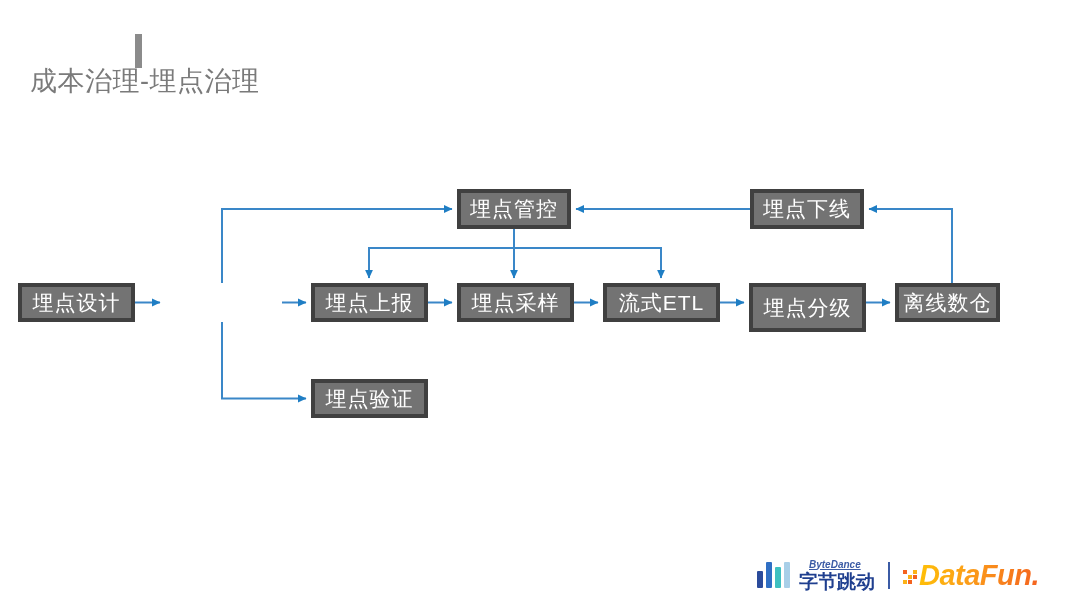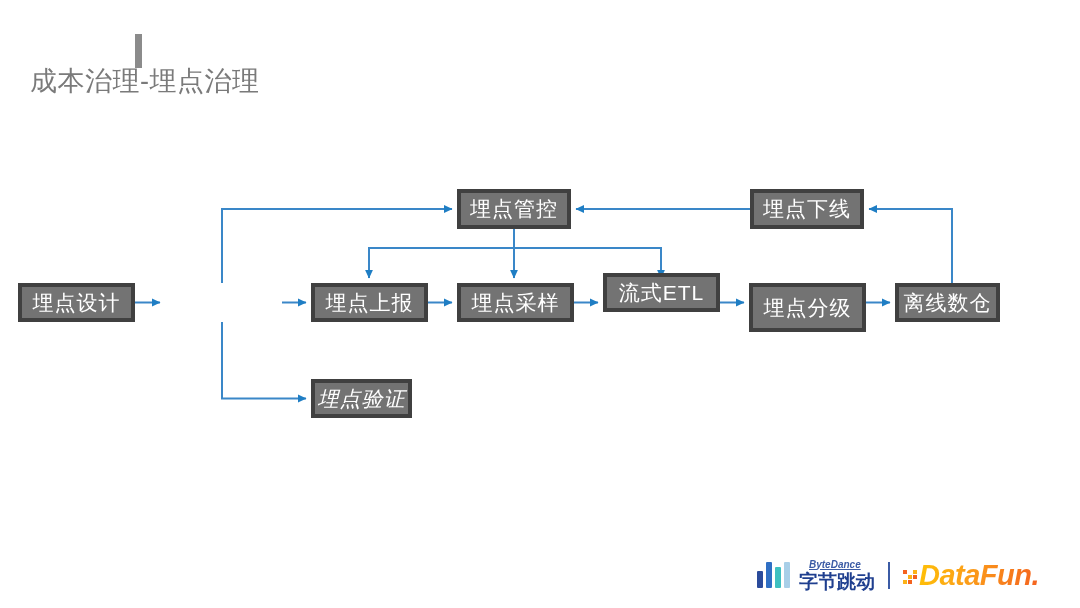--- a/index.html
+++ b/index.html
@@ -151,36 +151,36 @@
 
   <div class="node" style="left:18px;  top:283px; width:117px; height:39px;">
       <span>埋点设计</span>
     </div>
   <div class="node" style="left:311px; top:283px; width:117px; height:39px;">
       <span>埋点上报</span>
     </div>
   <div class="node" style="left:457px; top:283px; width:117px; height:39px;">
       <span>埋点采样</span>
     </div>
-  <div class="node" style="left:603px; top:273px; width:117px; height:39px;">
+  <div class="node" style="left:603px; top:283px; width:117px; height:39px;">
       <span>流式ETL</span>
     </div>
   <div class="node" style="left:749px; top:283px; width:117px; height:49px;">
       <span>埋点分级</span>
     </div>
   <div class="node" style="left:895px; top:283px; width:105px; height:39px;">
       <span>离线数仓</span>
     </div>
   <div class="node" style="left:457px; top:189px; width:114px; height:40px;">
       <span>埋点管控</span>
     </div>
   <div class="node" style="left:750px; top:189px; width:114px; height:40px;">
       <span>埋点下线</span>
     </div>
-  <div class="node" style="left:311px; top:379px; width:101px; height:39px;font-style:italic;">
+  <div class="node" style="left:311px; top:379px; width:117px; height:39px;">
       <span>埋点验证</span>
     </div>
 </div>
 
 <div id="footer-logos">
   <div class="bd-mark">
     <i class="bd-b1"></i>
       <i class="bd-b2"></i>
       <i class="bd-b3"></i>
       <i class="bd-b4"></i>

